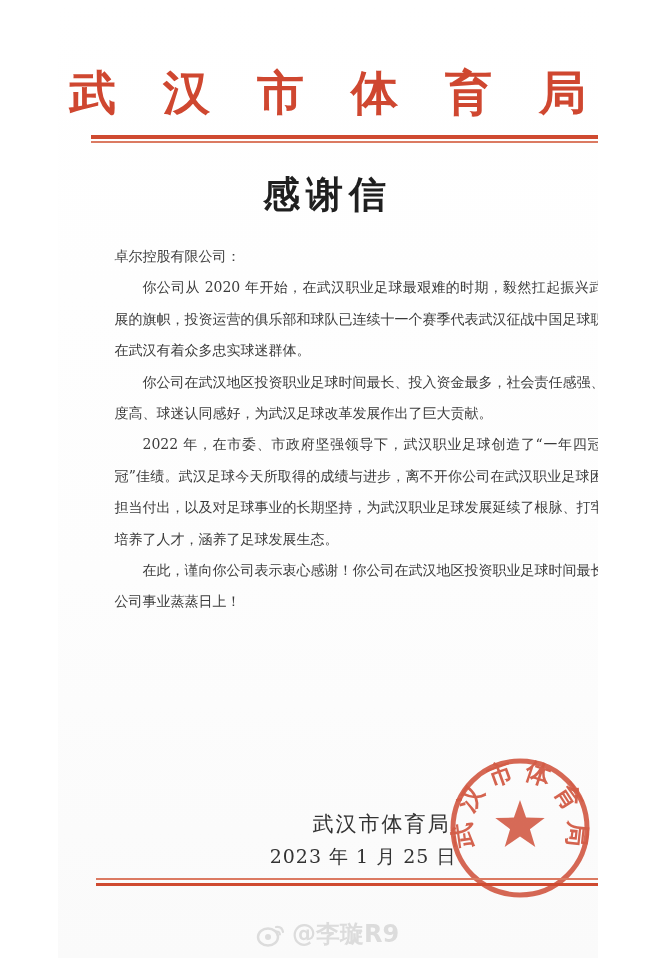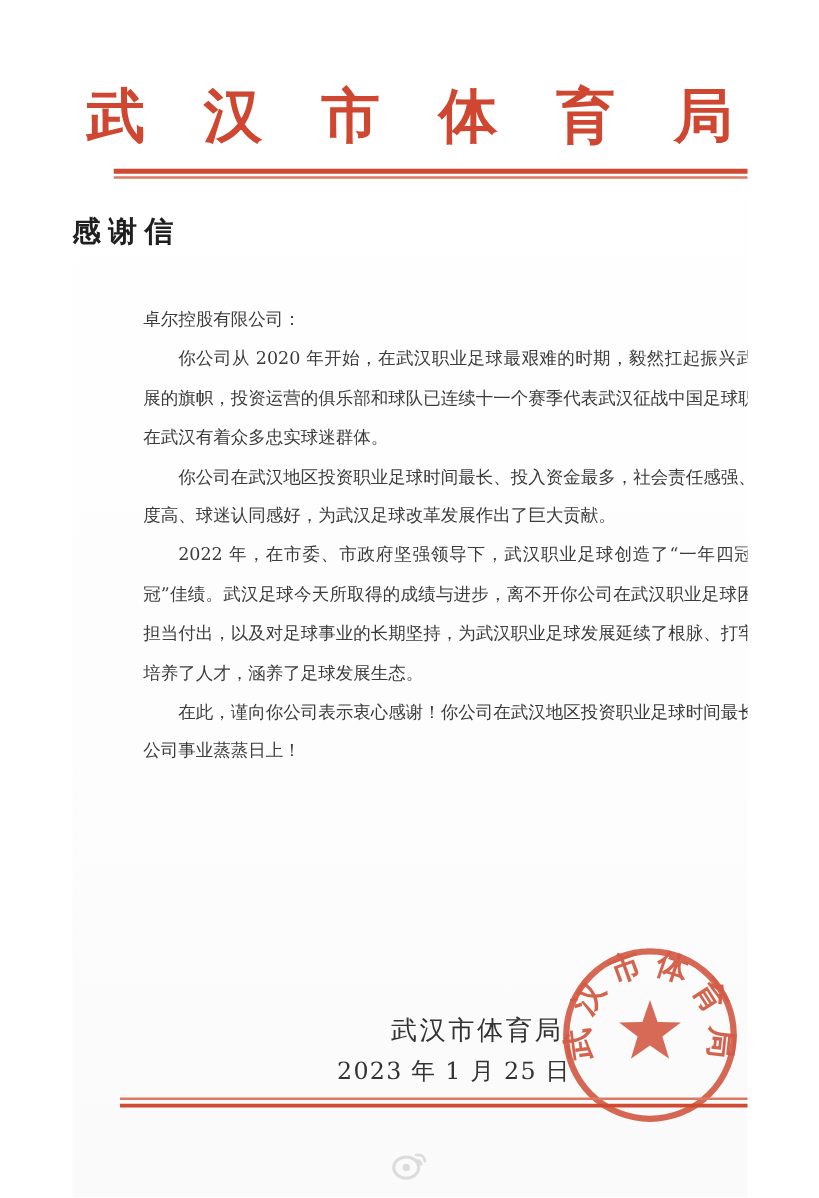--- a/index.html
+++ b/index.html
@@ -30,22 +30,22 @@
   .rule-top .thick{height:4px;background:#cf4a30;}
   .rule-top .gap{height:2px;}
   .rule-top .thin{height:1.5px;background:#db7a62;}
   .rule-bottom{top:878px;left:38px;width:582px;}
   .rule-bottom .thin{height:1.5px;background:#db7a62;}
   .rule-bottom .gap{height:3px;}
   .rule-bottom .thick{height:3.5px;background:#cf4a30;}
 
   .letter-title{
     position:absolute;top:170px;left:0;width:100%;
-    margin:0;text-align:left;
-    font-size:23px;font-weight:bold;color:#1f1f1f;
+    margin:0;text-align:center;
+    font-size:37px;font-weight:bold;color:#1f1f1f;
     letter-spacing:6px;
     font-family:"DejaVu Sans","Liberation Sans",sans-serif;
   }
 
   .body-block{
     position:absolute;top:241px;left:57px;width:546px;
     font-size:14px;line-height:31.4px;
     color:#3b3b3b;
     text-align:justify;
   }
@@ -118,15 +118,16 @@
     <div class="thick"></div>
   </div>
 
   <div class="watermark">
     <svg width="30" height="26" viewBox="0 0 30 26">
       <ellipse cx="12" cy="16" rx="10" ry="8.5" fill="none" stroke="#dcdcdc" stroke-width="2.4"></ellipse>
       <circle cx="12" cy="16" r="3" fill="#dcdcdc"></circle>
       <path d="M 20 6 Q 26 5 27 11" fill="none" stroke="#dcdcdc" stroke-width="2.2" stroke-linecap="round"></path>
       <path d="M 20 10.5 Q 23.5 10 24 13.5" fill="none" stroke="#dcdcdc" stroke-width="2" stroke-linecap="round"></path>
     </svg>
+    <span>@李璇R9</span>
   </div>
 
 </div>
 
 </body></html>

